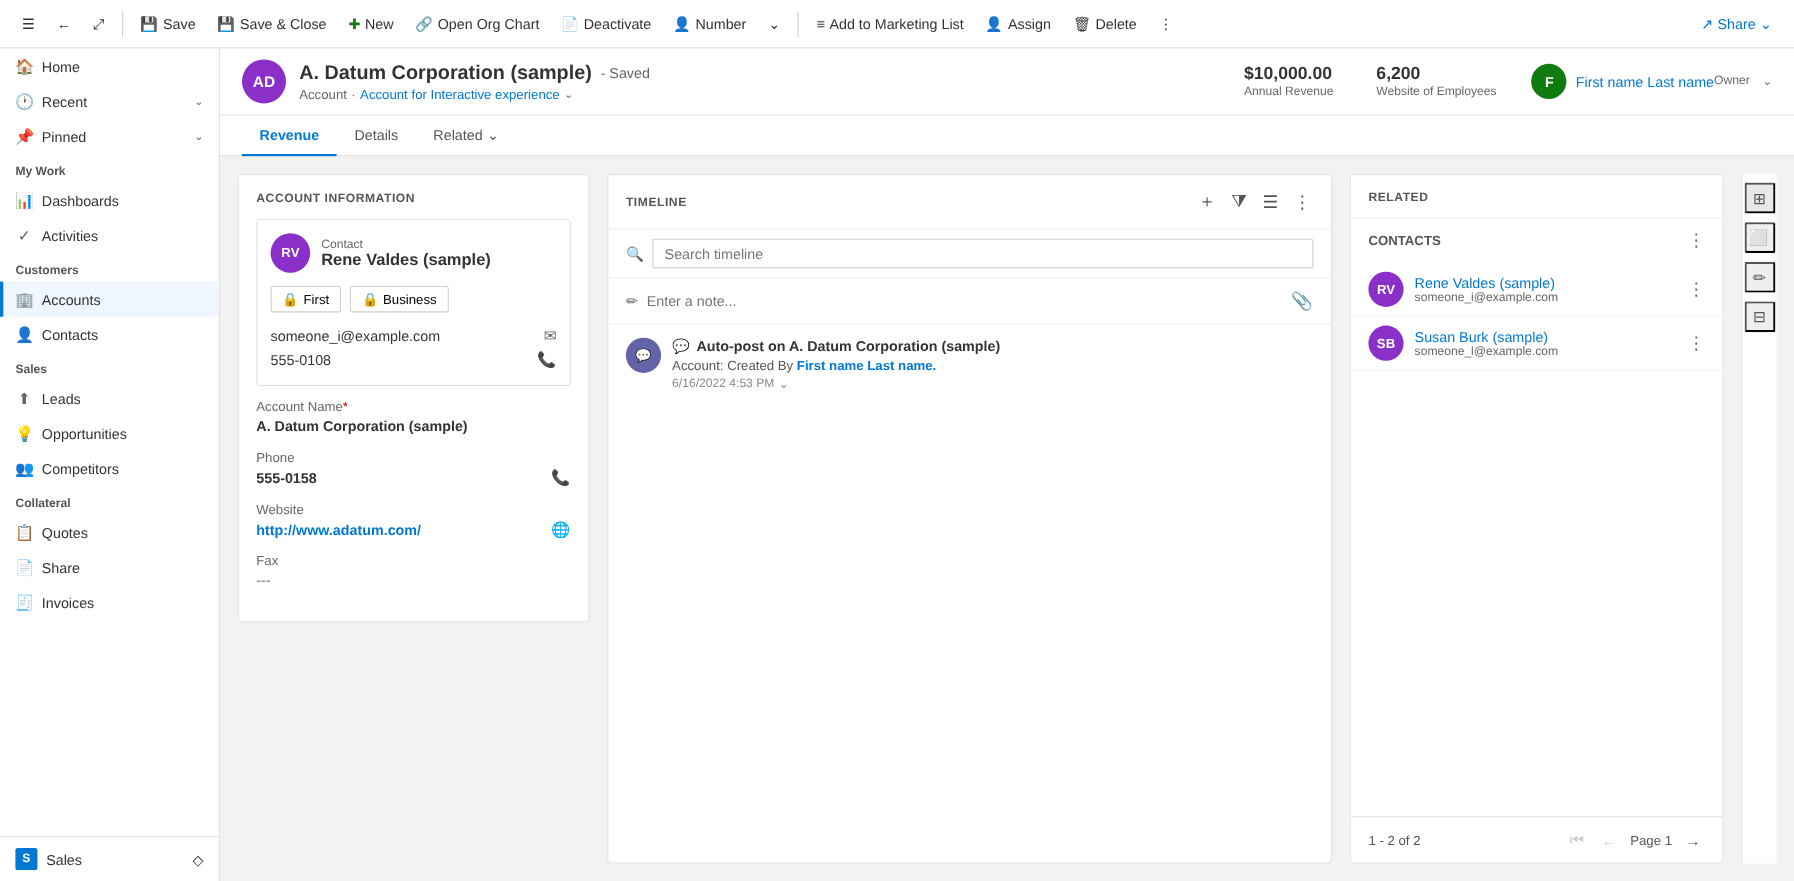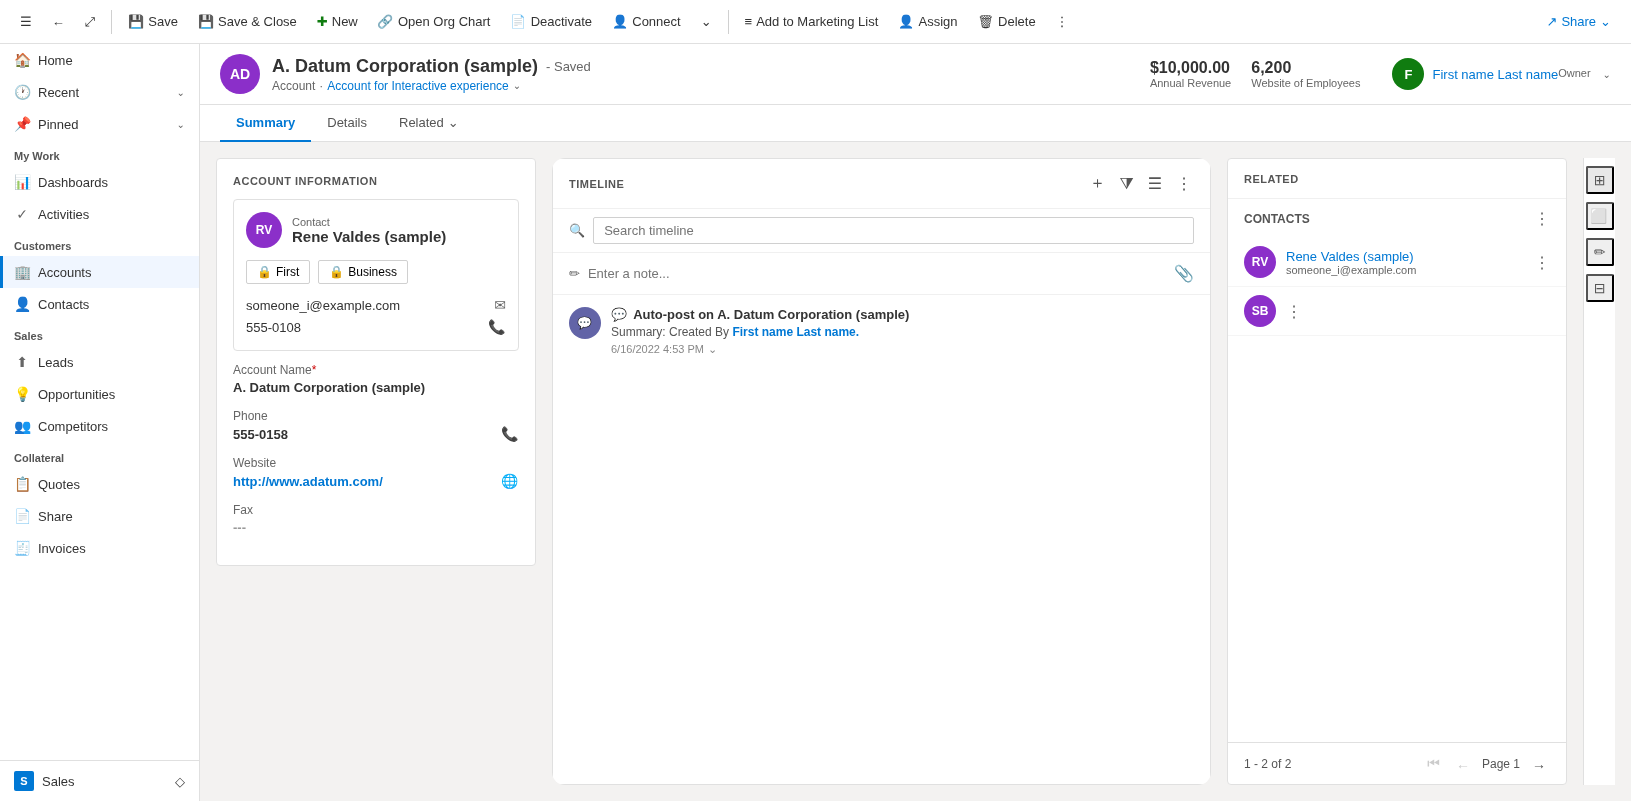--- a/index.html
+++ b/index.html
@@ -33,21 +33,21 @@
     
     .record-header { background: #fff; border-bottom: 1px solid #e0e0e0; padding: 10px 20px; flex-shrink: 0; }
     .record-title-row { display: flex; align-items: center; gap: 12px; }
     .record-avatar { width: 40px; height: 40px; background: #8b2fc9; border-radius: 50%; display: flex; align-items: center; justify-content: center; color: #fff; font-weight: 700; font-size: 14px; flex-shrink: 0; }
     .record-title-info { flex: 1; }
     .record-title-main { display: flex; align-items: center; gap: 8px; }
     .record-name { font-size: 18px; font-weight: 600; color: #333; }
     .record-saved { font-size: 13px; color: #666; }
     .record-subtitle { font-size: 12px; color: #666; display: flex; align-items: center; gap: 4px; margin-top: 2px; }
     .record-subtitle .chevron { font-size: 10px; }
-    .record-stats { display: flex; gap: 20px; margin-left: auto; }
+    .record-stats { display: flex; gap: 39px; margin-left: auto; }
     .stat-item { text-align: left; }
     .stat-value { font-size: 16px; font-weight: 600; color: #333; }
     .stat-label { font-size: 11px; color: #666; }
     .owner-section { display: flex; align-items: center; gap: 8px; margin-left: 20px; }
     .owner-avatar { width: 32px; height: 32px; background: #107c10; border-radius: 50%; display: flex; align-items: center; justify-content: center; color: #fff; font-weight: 700; font-size: 13px; }
     .owner-info { display: flex; }
     .owner-name { font-size: 13px; color: #0078d4; font-weight: 500; }
     .owner-label { font-size: 11px; color: #666; }
 
     
@@ -74,21 +74,21 @@
     .contact-field-value { font-size: 13px; color: #333; }
     .contact-field-icon { color: #666; font-size: 14px; cursor: pointer; }
     .field-group { margin-bottom: 14px; }
     .field-label { font-size: 12px; color: #666; margin-bottom: 3px; }
     .field-value { font-size: 13px; font-weight: 600; color: #333; }
     .field-value.empty { color: #999; }
     .field-row { display: flex; align-items: center; justify-content: space-between; }
     .field-icon { color: #666; font-size: 14px; }
 
     
-    .middle-panel { flex: 1; display: flex; flex-direction: column; overflow: hidden; border-radius: 13px; }
+    .middle-panel { flex: 1; display: flex; flex-direction: column; overflow: hidden; }
     .timeline-card { background: #fff; border: 1px solid #e0e0e0; border-radius: 4px; flex: 1; display: flex; flex-direction: column; overflow: hidden; }
     .timeline-header { display: flex; align-items: center; padding: 12px 16px; border-bottom: 1px solid #f0f0f0; }
     .timeline-title { font-size: 11px; font-weight: 600; color: #555; letter-spacing: 0.5px; text-transform: uppercase; flex: 1; }
     .timeline-actions { display: flex; align-items: center; gap: 10px; }
     .timeline-action-btn { background: none; border: none; cursor: pointer; color: #555; font-size: 16px; padding: 2px; }
     .timeline-search { display: flex; align-items: center; gap: 8px; padding: 8px 16px; border-bottom: 1px solid #f0f0f0; }
     .timeline-search input { flex: 1; border: 1px solid #d0d0d0; border-radius: 2px; padding: 5px 10px; font-size: 13px; color: #333; outline: none; }
     .timeline-note { display: flex; align-items: center; gap: 8px; padding: 8px 16px; border-bottom: 1px solid #f0f0f0; }
     .timeline-note input { flex: 1; border: none; padding: 5px 0; font-size: 13px; color: #999; outline: none; }
     .timeline-note .attach-icon { color: #666; font-size: 16px; cursor: pointer; }
@@ -160,21 +160,21 @@
   <button class="toolbar-btn">
     <span>🔗</span>
     <span>Open Org Chart</span>
   </button>
   <button class="toolbar-btn">
     <span>📄</span>
     <span>Deactivate</span>
   </button>
   <button class="toolbar-btn">
     <span>👤</span>
-    <span>Connect</span>
+    <span>Number</span>
   </button>
   <button class="toolbar-btn">
     <span>⌄</span>
   </button>
   <div class="toolbar-separator"></div>
   <button class="toolbar-btn">
     <span>≡</span>
     <span>Add to Marketing List</span>
   </button>
   <button class="toolbar-btn">
@@ -304,21 +304,21 @@
             <span class="owner-name">First name Last name</span>
             <span class="owner-label">Owner</span>
           </div>
           <span style="font-size:10px; color:#666; cursor:pointer; margin-left:4px;">⌄</span>
         </div>
       </div>
     </div>
 
     <div class="tabs-bar">
       <div class="tab-item active">
-        <span>Summary</span>
+        <span>Revenue</span>
       </div>
       <div class="tab-item">
         <span>Details</span>
       </div>
       <div class="tab-item tab-related">
         <span>Related</span>
         <span>⌄</span>
       </div>
     </div>
 
@@ -408,21 +408,21 @@
           <div class="timeline-entry">
             <div class="entry-avatar">
               <span>💬</span>
             </div>
             <div class="entry-content">
               <div class="entry-text">
                 <span>💬</span>
                 <span>Auto-post on A. Datum Corporation (sample)</span>
               </div>
               <div class="entry-subtext">
-                <span>Summary: Created By</span>
+                <span>Account: Created By</span>
                 <span class="link">First name Last name.</span>
               </div>
               <div class="entry-meta">
                 <span>6/16/2022 4:53 PM</span>
                 <span style="cursor:pointer">⌄</span>
               </div>
             </div>
           </div>
         </div>
       </div>
@@ -439,20 +439,24 @@
           <div class="contact-list-item">
             <div class="contact-list-avatar" style="background:#8b2fc9">RV</div>
             <div class="contact-list-info">
               <div class="contact-list-name">Rene Valdes (sample)</div>
               <div class="contact-list-email">someone_i@example.com</div>
             </div>
             <button class="contact-list-more">⋮</button>
           </div>
           <div class="contact-list-item">
             <div class="contact-list-avatar" style="background:#8b2fc9">SB</div>
+            <div class="contact-list-info">
+              <div class="contact-list-name">Susan Burk (sample)</div>
+              <div class="contact-list-email">someone_l@example.com</div>
+            </div>
             <button class="contact-list-more">⋮</button>
           </div>
           <div class="related-pagination">
             <span class="pagination-info">1 - 2 of 2</span>
             <div class="pagination-controls">
               <button class="pagination-btn" disabled="">⏮</button>
               <button class="pagination-btn" disabled="">←</button>
               <span class="pagination-label">Page 1</span>
               <button class="pagination-btn">→</button>
             </div>

